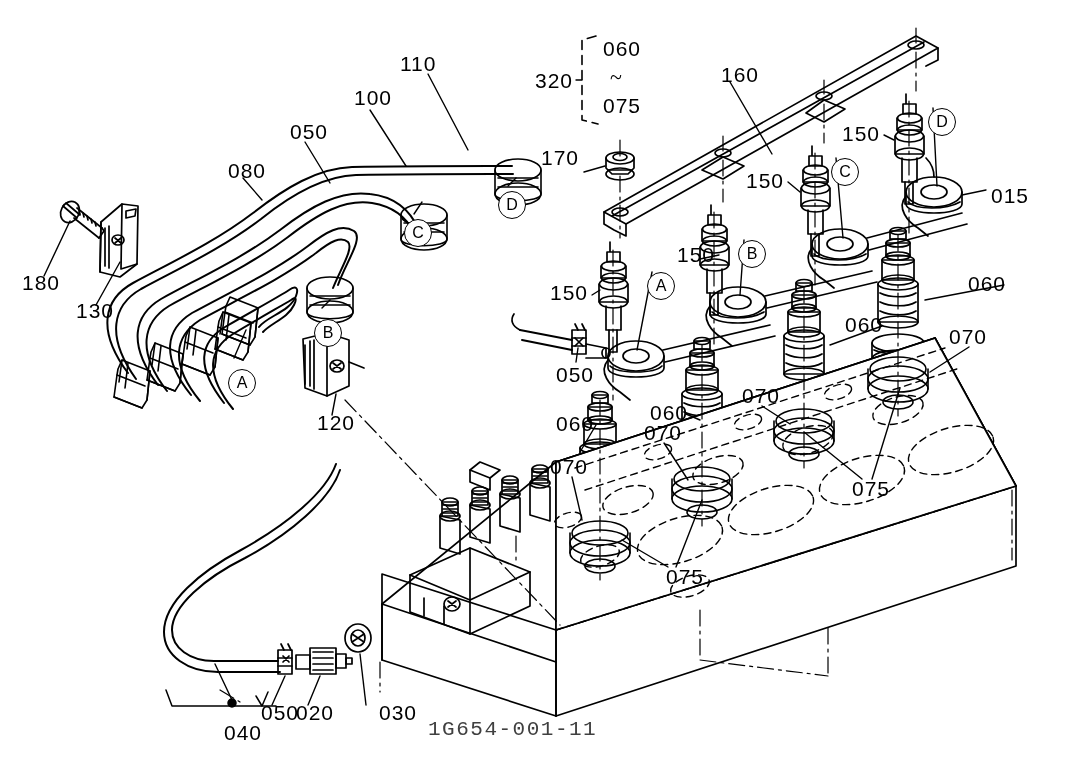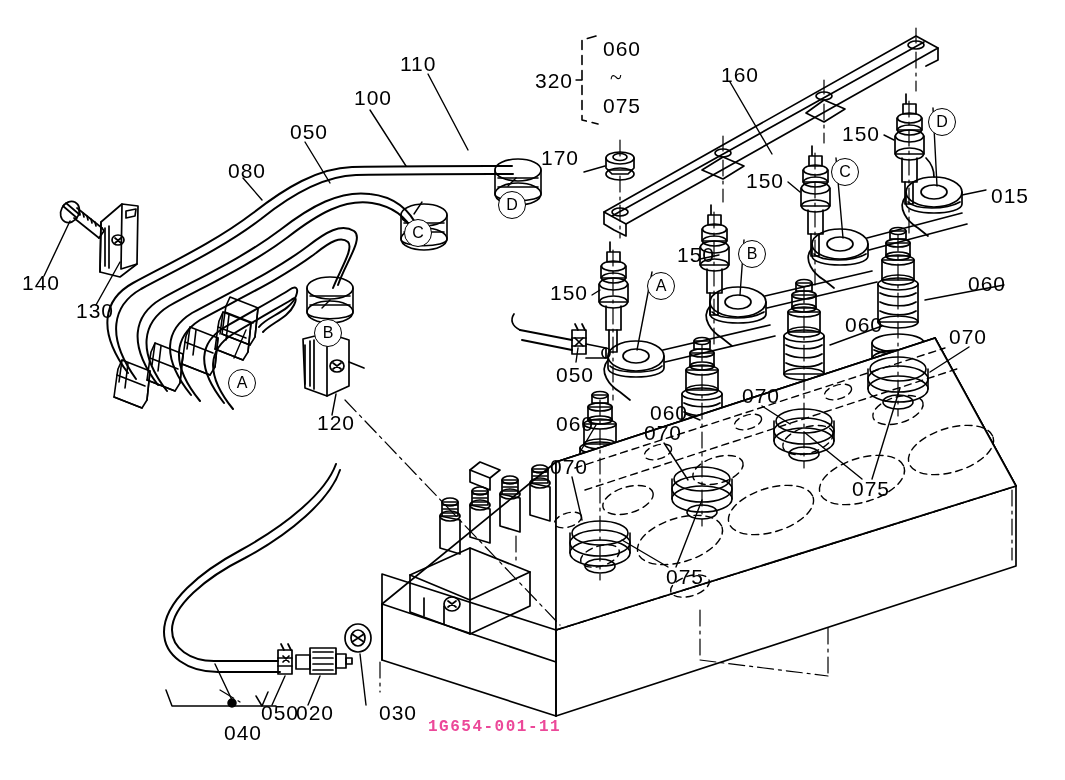--- a/index.html
+++ b/index.html
@@ -4,22 +4,22 @@
 <style>
   html,body{margin:0;padding:0;background:#ffffff;}
   body{width:1065px;height:780px;overflow:hidden;font-family:"Liberation Sans",sans-serif;}
   #stage{position:relative;width:1065px;height:780px;background:#fff;}
   #stage svg{position:absolute;left:0;top:0;}
   .lbl{position:absolute;font-family:"Liberation Sans",sans-serif;font-size:21px;color:#000;
        letter-spacing:1px;white-space:nowrap;line-height:1;}
   .circ{position:absolute;width:26px;height:26px;border:1.8px solid #000;border-radius:50%;
         font-family:"Liberation Sans",sans-serif;font-size:16px;display:flex;align-items:center;
         justify-content:center;background:#fff;color:#000;}
-  .dwg{position:absolute;font-family:"Liberation Mono","DejaVu Sans Mono",monospace;font-size:16px;
-       letter-spacing:1.5px;color:#ec4899;font-weight:bold;}
+  .dwg{position:absolute;font-family:"Liberation Mono","DejaVu Sans Mono",monospace;font-size:21px;
+       letter-spacing:1.5px;color:#404040;}
   .tilde{position:absolute;font-size:22px;font-family:"Liberation Serif",serif;}
 </style>
 </head>
 <body>
 
 <div id="stage">
 
 <svg width="1065" height="780" viewBox="0 0 1065 780">
   <g fill="none" stroke="#000" stroke-width="1.7" stroke-linecap="round" stroke-linejoin="round">
 
@@ -532,21 +532,21 @@
 <div class="lbl" style="left:742px;top:385px;">070</div>
 <div class="lbl" style="left:949px;top:326px;">070</div>
 <div class="lbl" style="left:666px;top:566px;">075</div>
 <div class="lbl" style="left:852px;top:478px;">075</div>
 <div class="lbl" style="left:228px;top:160px;">080</div>
 <div class="lbl" style="left:290px;top:121px;">050</div>
 <div class="lbl" style="left:354px;top:87px;">100</div>
 <div class="lbl" style="left:400px;top:53px;">110</div>
 <div class="lbl" style="left:317px;top:412px;">120</div>
 <div class="lbl" style="left:76px;top:300px;">130</div>
-<div class="lbl" style="left:22px;top:272px;">140</div>
+<div class="lbl" style="left:22px;top:272px;">180</div>
 <div class="lbl" style="left:550px;top:282px;">150</div>
 <div class="lbl" style="left:677px;top:244px;">150</div>
 <div class="lbl" style="left:746px;top:170px;">150</div>
 <div class="lbl" style="left:842px;top:123px;">150</div>
 <div class="lbl" style="left:706px;top:64px;margin-left:15px;">160</div>
 <div class="lbl" style="left:541px;top:147px;">170</div>
 <div class="lbl" style="left:535px;top:70px;">320</div>
 
 <div class="lbl" style="left:603px;top:38px;">060</div>
 <div class="lbl tilde" style="left:610px;top:66px;">~</div>

